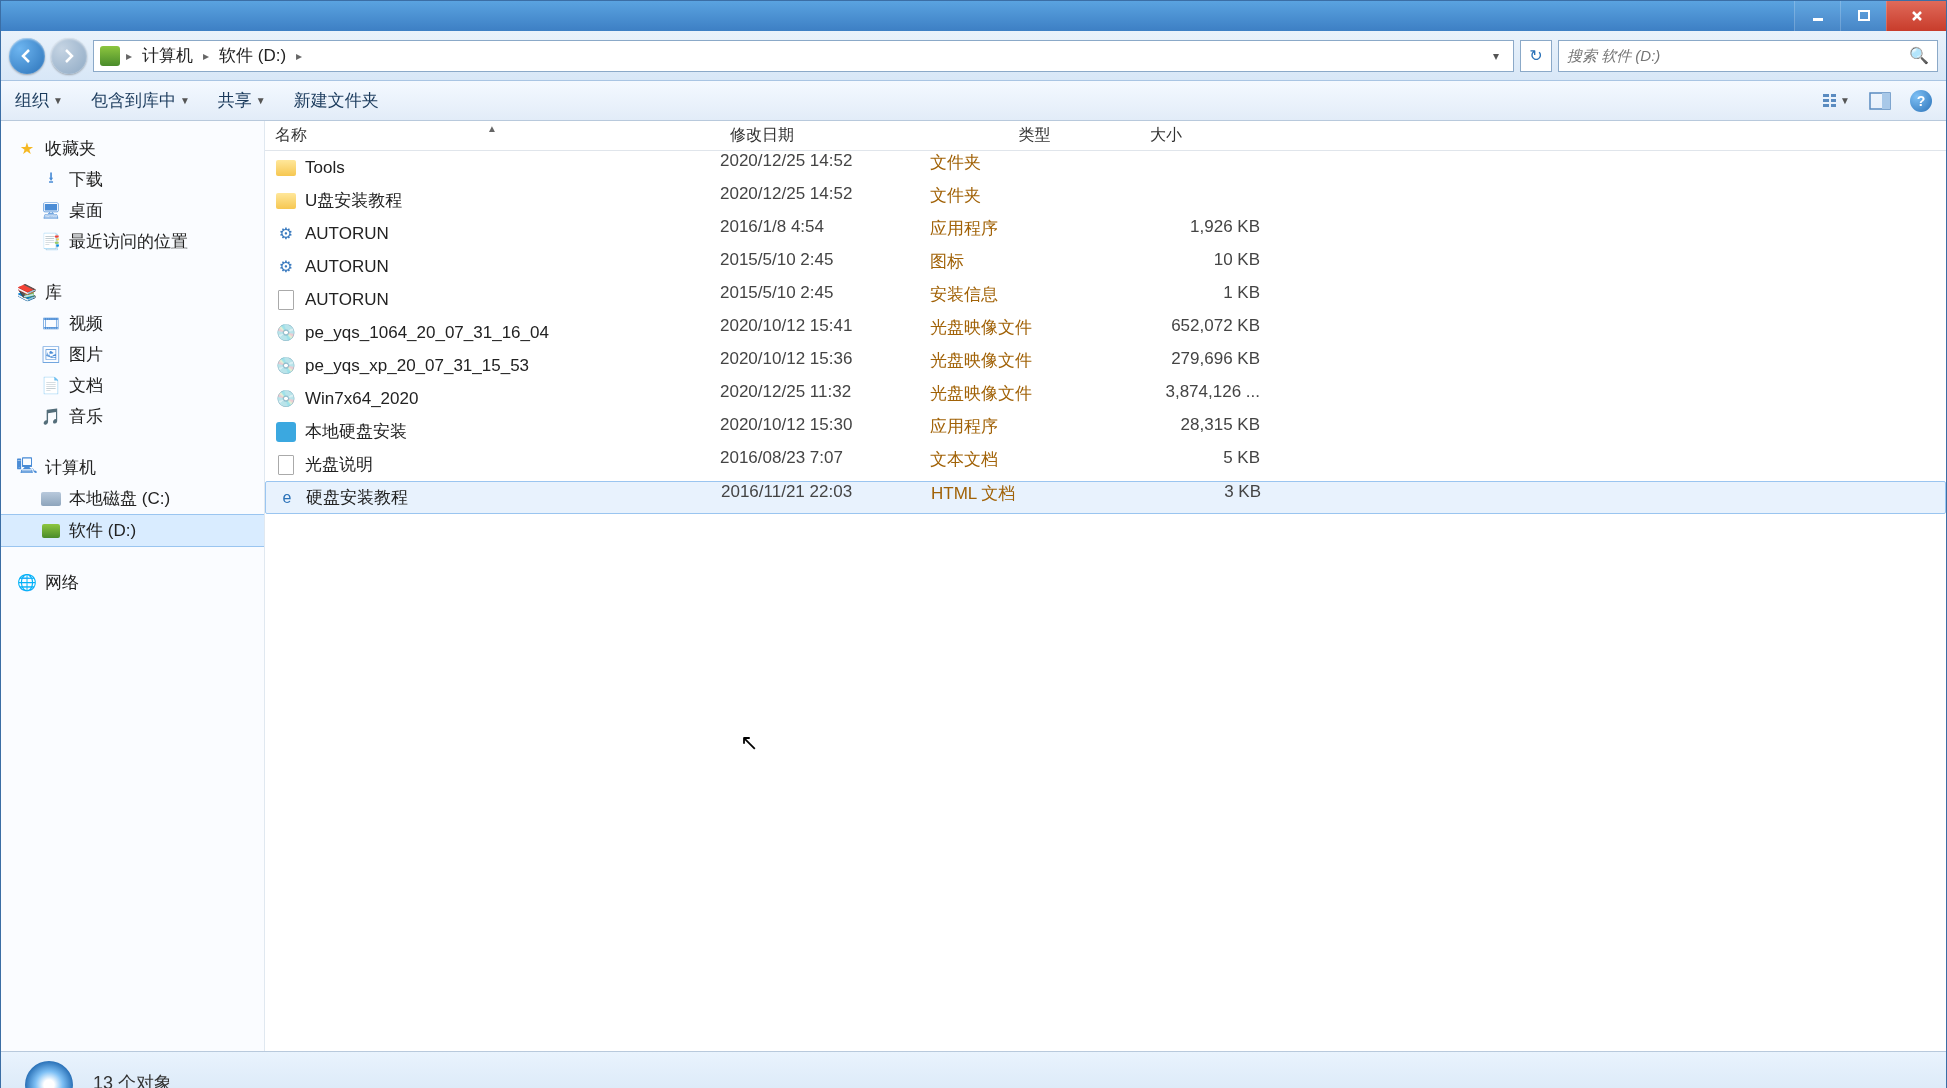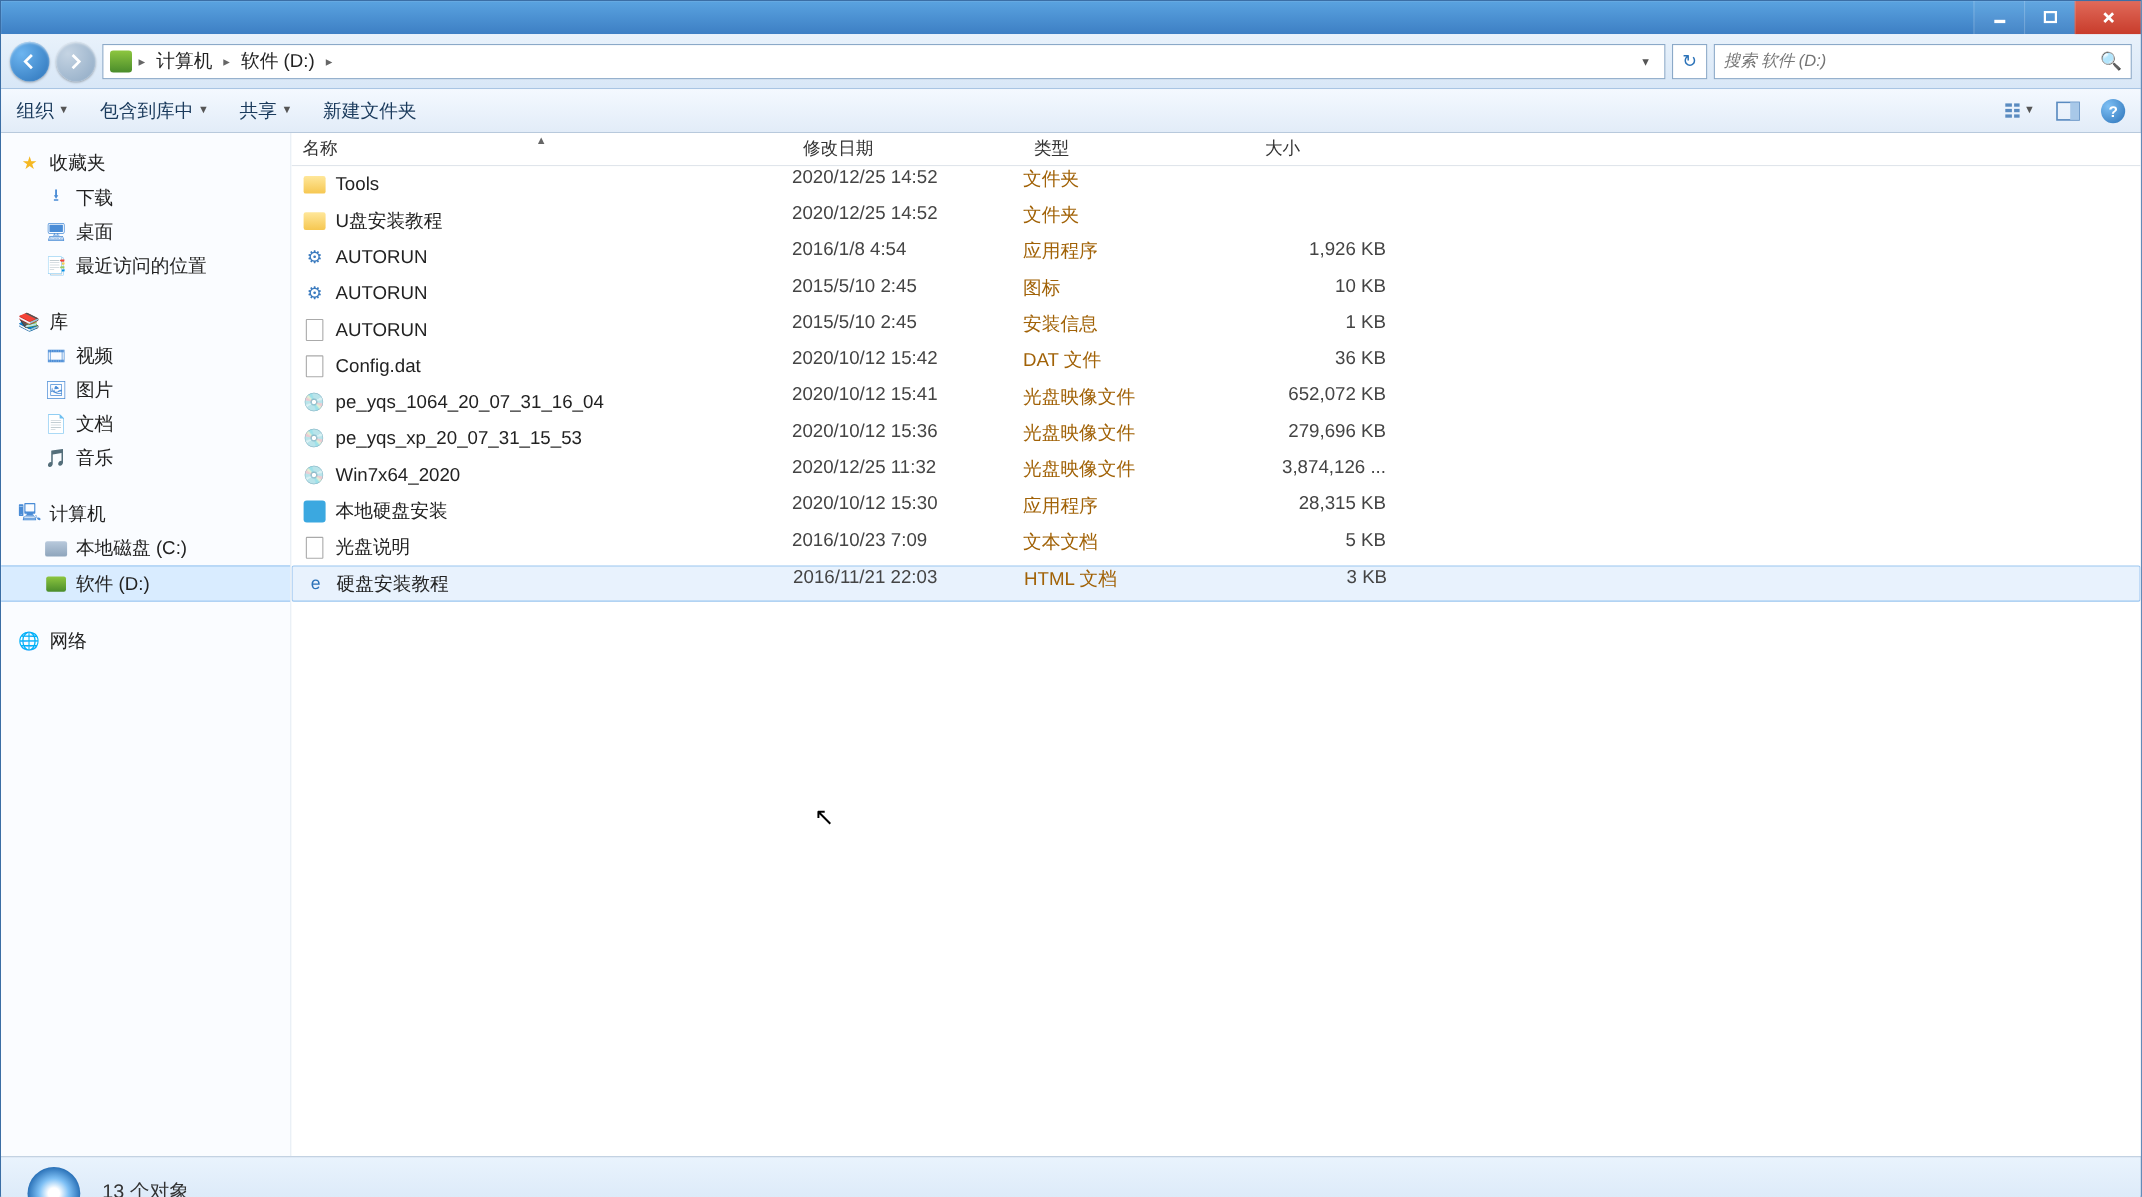--- a/index.html
+++ b/index.html
@@ -48,21 +48,21 @@
 .star { color: #f5b823; }
 .folder-ico { color: #4a8cd6; }
 .drive-ico { width: 20px; height: 14px; background: linear-gradient(#b8c9dc, #8ea5bc); border-radius: 2px; display: inline-block; }
 
 
 .filelist { flex: 1; background: #fff; overflow: hidden; }
 .columns { display: flex; border-bottom: 1px solid #e0e5eb; height: 30px; align-items: center; color: #333; font-size: 16px; }
 .col { padding: 0 10px; border-right: 1px solid transparent; cursor: pointer; position: relative; }
 .col-name { width: 455px; }
 .col-date { width: 210px; }
-.col-type { width: 210px; }
+.col-type { width: 210px; text-align: center; }
 .col-size { width: 130px; text-align: left; }
 .sort-ind { position: absolute; top: -2px; left: 50%; transform: translateX(-50%); font-size: 10px; color: #666; }
 .rows { }
 .row { display: flex; height: 33px; font-size: 17px; color: #222; cursor: pointer; padding-left: 4px; }
 .row.selected { background: #e8f2fd; border: 1px solid #9ac5f0; border-radius: 2px; }
 .cell-name { width: 451px; display: flex; align-items: center; gap: 8px; padding-left: 6px; }
 .cell-date { width: 210px; color: #444; }
 .cell-type { width: 210px; color: #a16207; }
 .cell-size { width: 130px; text-align: right; color: #444; padding-right: 10px; }
 .file-icon { width: 22px; height: 22px; display: inline-flex; align-items: center; justify-content: center; font-size: 16px; flex-shrink: 0; }
@@ -294,31 +294,20 @@
               </span>
               <span>AUTORUN</span>
             </div>
             <div class="cell-date">2015/5/10 2:45</div>
             <div class="cell-type">安装信息</div>
             <div class="cell-size">1 KB</div>
           </div>
           <div class="row">
             <div class="cell-name">
               <span class="file-icon">
-                <span class="ico-txt"></span>
-              </span>
-              <span>Config.dat</span>
-            </div>
-            <div class="cell-date">2020/10/12 15:42</div>
-            <div class="cell-type">DAT 文件</div>
-            <div class="cell-size">36 KB</div>
-          </div>
-          <div class="row">
-            <div class="cell-name">
-              <span class="file-icon">
                 <span style="color:#888">💿</span>
               </span>
               <span>pe_yqs_1064_20_07_31_16_04</span>
             </div>
             <div class="cell-date">2020/10/12 15:41</div>
             <div class="cell-type">光盘映像文件</div>
             <div class="cell-size">652,072 KB</div>
           </div>
           <div class="row">
             <div class="cell-name">
@@ -353,21 +342,21 @@
             <div class="cell-type">应用程序</div>
             <div class="cell-size">28,315 KB</div>
           </div>
           <div class="row">
             <div class="cell-name">
               <span class="file-icon">
                 <span class="ico-txt"></span>
               </span>
               <span>光盘说明</span>
             </div>
-            <div class="cell-date">2016/10/23 7:09</div>
+            <div class="cell-date">2016/08/23 7:07</div>
             <div class="cell-type">文本文档</div>
             <div class="cell-size">5 KB</div>
           </div>
           <div class="row selected">
             <div class="cell-name">
               <span class="file-icon">
                 <span style="color:#2b72b8">e</span>
               </span>
               <span>硬盘安装教程</span>
             </div>

